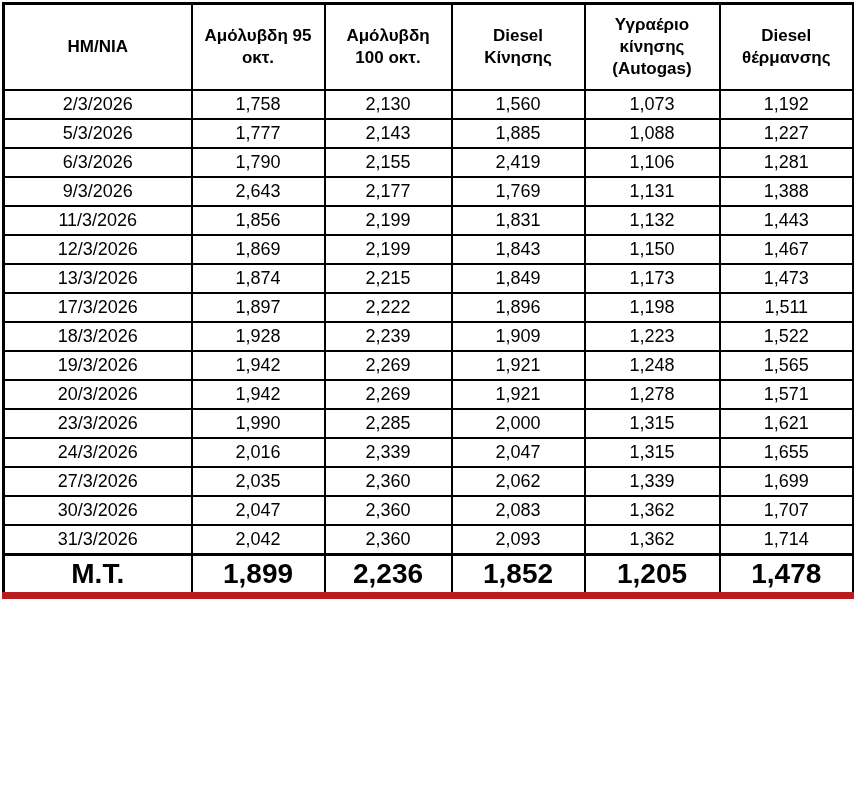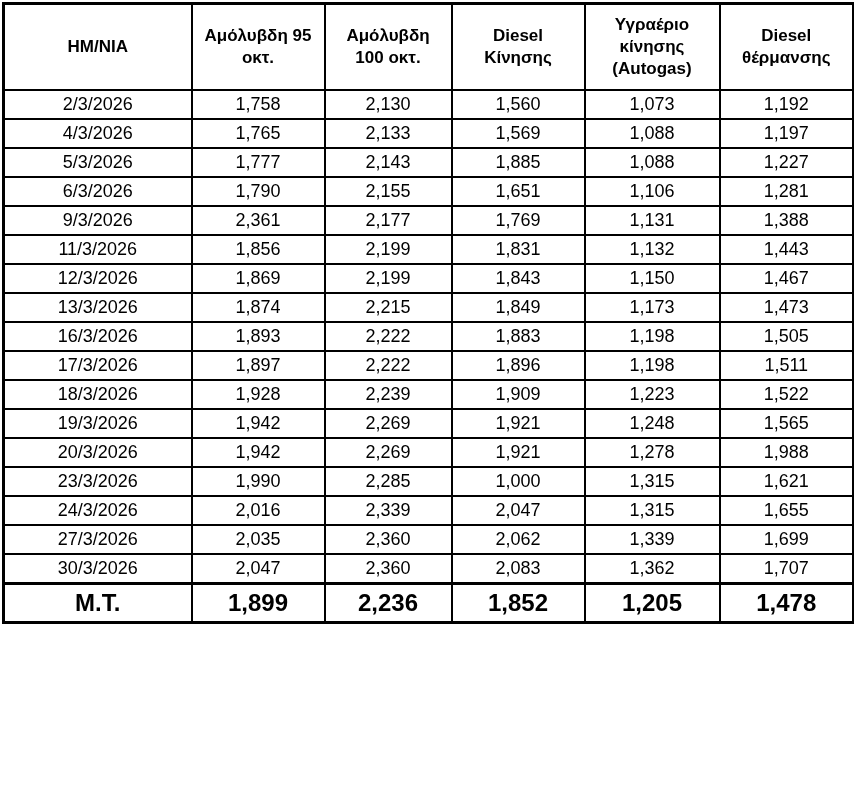--- a/index.html
+++ b/index.html
@@ -47,24 +47,24 @@
     line-height: 1.3;
     white-space: pre-line;
   }
   .price-table tbody td {
     height: 27px;
     font-size: 18px;
     font-weight: normal;
   }
   .price-table tfoot td {
     height: 36px;
-    font-size: 24px;
+    font-size: 28px;
     font-weight: bold;
     border-top: 3px solid #000000;
-    border-bottom: 2px solid #b91c1c;
+    border-bottom: 7px solid #b91c1c;
   }
 </style>
 </head>
 <body>
 
 <table class="price-table">
   <colgroup>
     <col class="c-date">
     <col class="c-u95">
     <col class="c-u100">
@@ -92,46 +92,38 @@
 
   <tr>
         <td>2/3/2026</td>
         <td>1,758</td>
         <td>2,130</td>
         <td>1,560</td>
         <td>1,073</td>
         <td>1,192</td>
       </tr>
       <tr>
-        <td>4/3/2026</td>
-        <td>1,765</td>
-        <td>2,133</td>
-        <td>1,569</td>
-        <td>1,088</td>
-        <td>1,197</td>
-      </tr>
-      <tr>
         <td>5/3/2026</td>
         <td>1,777</td>
         <td>2,143</td>
         <td>1,885</td>
         <td>1,088</td>
         <td>1,227</td>
       </tr>
       <tr>
         <td>6/3/2026</td>
         <td>1,790</td>
         <td>2,155</td>
-        <td>1,651</td>
+        <td>2,419</td>
         <td>1,106</td>
         <td>1,281</td>
       </tr>
       <tr>
         <td>9/3/2026</td>
-        <td>2,361</td>
+        <td>2,643</td>
         <td>2,177</td>
         <td>1,769</td>
         <td>1,131</td>
         <td>1,388</td>
       </tr>
       <tr>
         <td>11/3/2026</td>
         <td>1,856</td>
         <td>2,199</td>
         <td>1,831</td>
@@ -148,28 +140,20 @@
       </tr>
       <tr>
         <td>13/3/2026</td>
         <td>1,874</td>
         <td>2,215</td>
         <td>1,849</td>
         <td>1,173</td>
         <td>1,473</td>
       </tr>
       <tr>
-        <td>16/3/2026</td>
-        <td>1,893</td>
-        <td>2,222</td>
-        <td>1,883</td>
-        <td>1,198</td>
-        <td>1,505</td>
-      </tr>
-      <tr>
         <td>17/3/2026</td>
         <td>1,897</td>
         <td>2,222</td>
         <td>1,896</td>
         <td>1,198</td>
         <td>1,511</td>
       </tr>
       <tr>
         <td>18/3/2026</td>
         <td>1,928</td>
@@ -185,27 +169,27 @@
         <td>1,921</td>
         <td>1,248</td>
         <td>1,565</td>
       </tr>
       <tr>
         <td>20/3/2026</td>
         <td>1,942</td>
         <td>2,269</td>
         <td>1,921</td>
         <td>1,278</td>
-        <td>1,988</td>
+        <td>1,571</td>
       </tr>
       <tr>
         <td>23/3/2026</td>
         <td>1,990</td>
         <td>2,285</td>
-        <td>1,000</td>
+        <td>2,000</td>
         <td>1,315</td>
         <td>1,621</td>
       </tr>
       <tr>
         <td>24/3/2026</td>
         <td>2,016</td>
         <td>2,339</td>
         <td>2,047</td>
         <td>1,315</td>
         <td>1,655</td>
@@ -218,20 +202,28 @@
         <td>1,339</td>
         <td>1,699</td>
       </tr>
       <tr>
         <td>30/3/2026</td>
         <td>2,047</td>
         <td>2,360</td>
         <td>2,083</td>
         <td>1,362</td>
         <td>1,707</td>
+      </tr>
+      <tr>
+        <td>31/3/2026</td>
+        <td>2,042</td>
+        <td>2,360</td>
+        <td>2,093</td>
+        <td>1,362</td>
+        <td>1,714</td>
       </tr>
     </tbody>
   <tfoot>
     <tr>
       <td>Μ.Τ.</td>
       <td>1,899</td>
       <td>2,236</td>
       <td>1,852</td>
       <td>1,205</td>
       <td>1,478</td>

